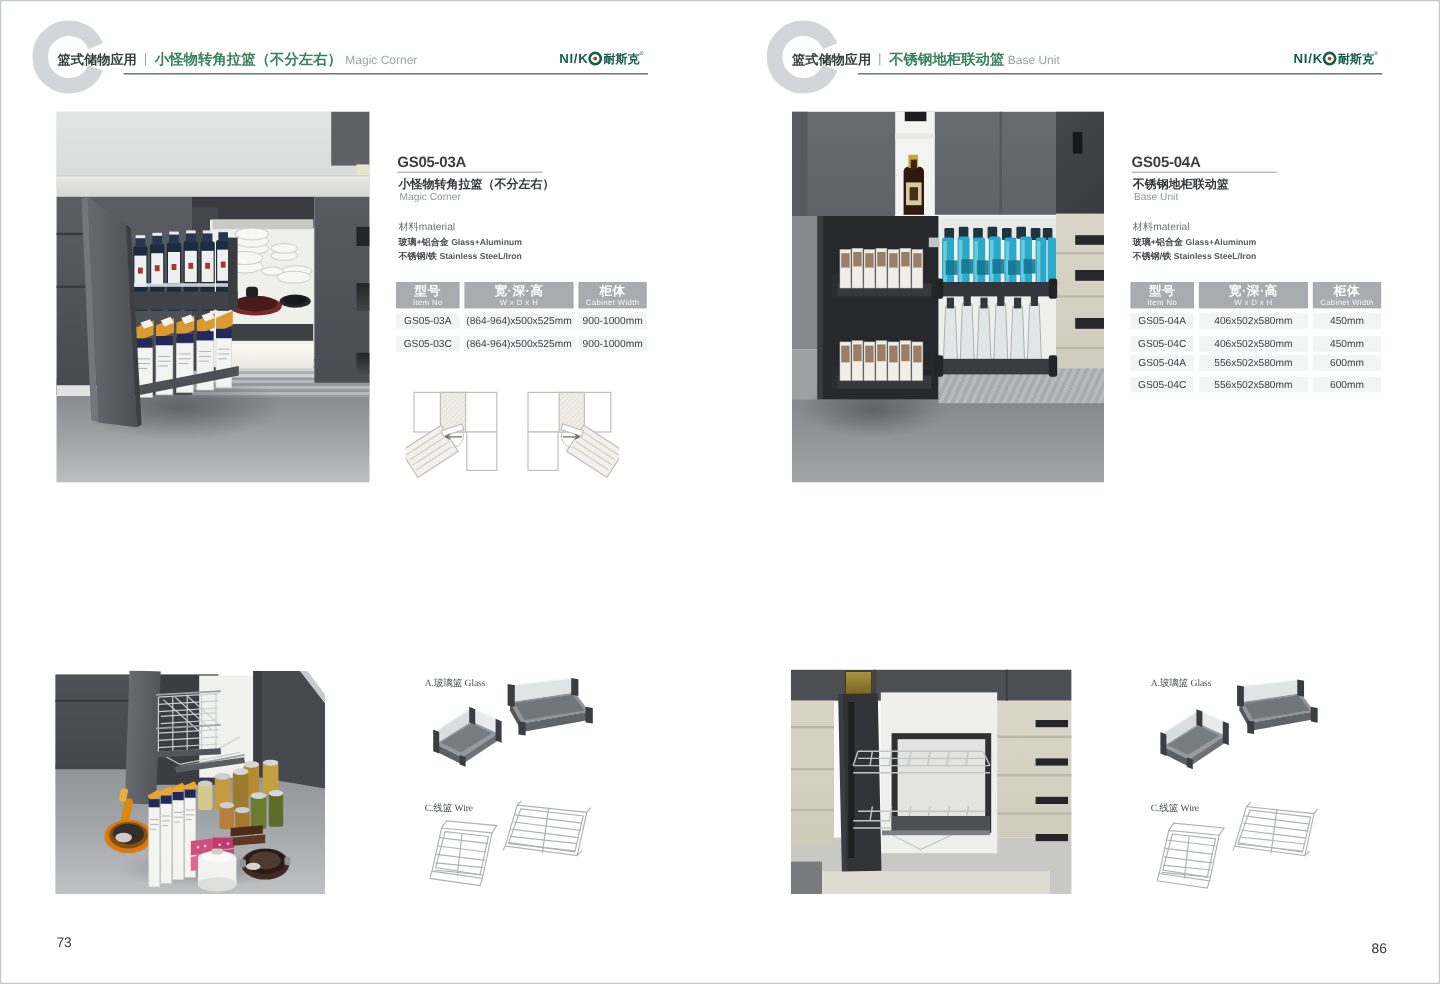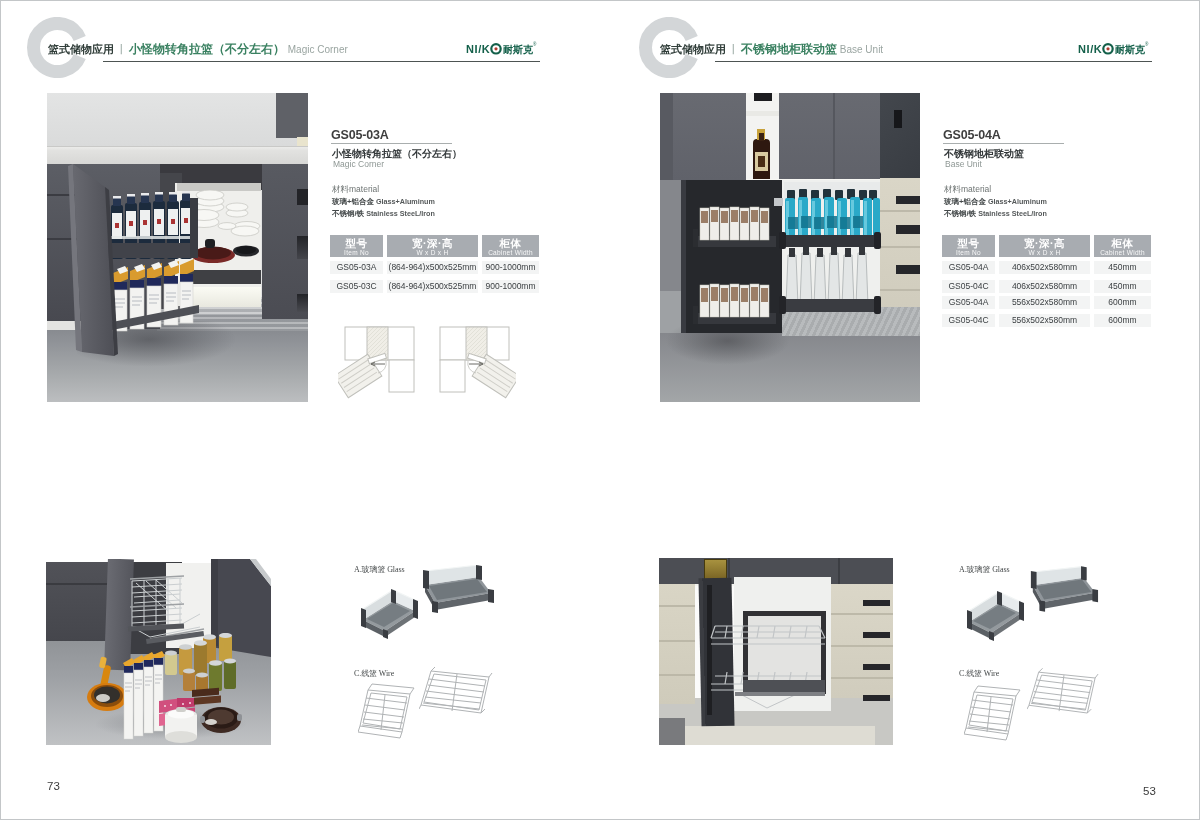--- a/index.html
+++ b/index.html
@@ -824,13 +824,13 @@
     <polygon points="12,4 70,10 62,46 2,38"></polygon>
     <polygon points="15,7 67,13 60,43 5,35"></polygon>
     <path d="M10 12 L66 19 M9 18 L65 25 M7 24 L63 31 M6 30 L62 36 M4 36 L60 42"></path>
     <path d="M38 7 L33 44"></path>
     <path d="M12 4 L16 0 M70 10 L73 6 M62 46 L66 42 M2 38 L0 42"></path>
   </g>
 </svg>
 
 <div class="pagenum" style="left:47px;top:768px;margin-top:12px;">73</div>
 
-<div class="pagenum" style="left:1143px;top:785px;">53</div>
+<div class="pagenum" style="left:1143px;top:785px;">86</div>
 
 </body></html>

